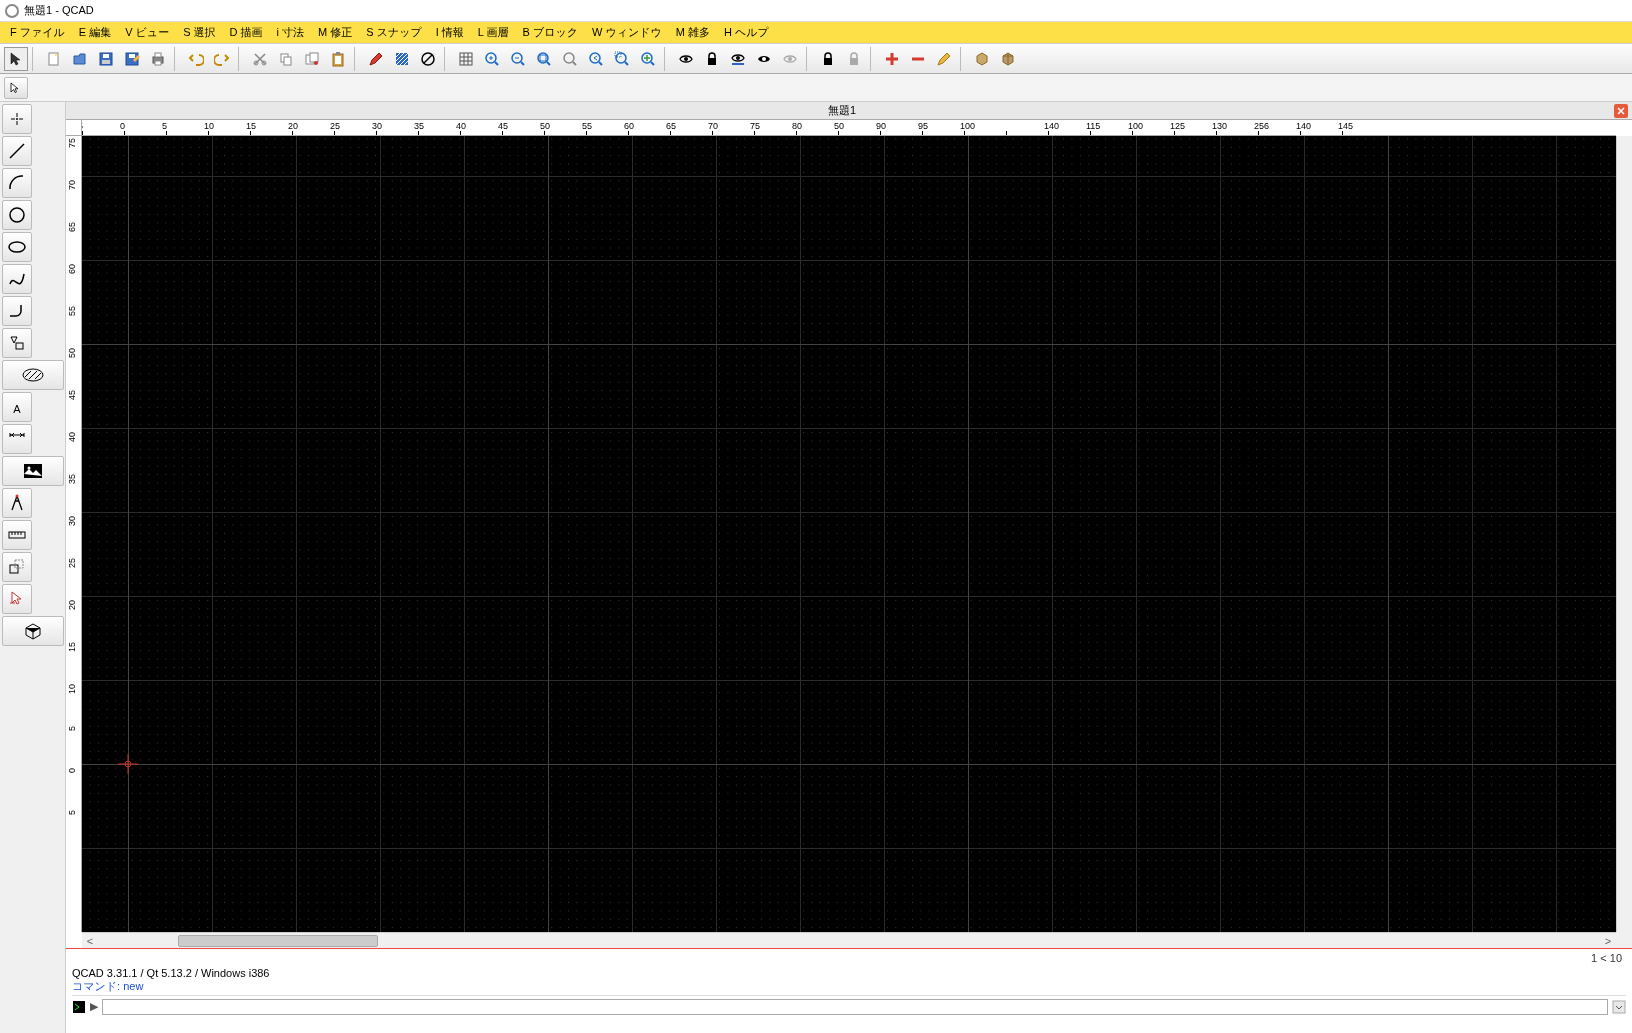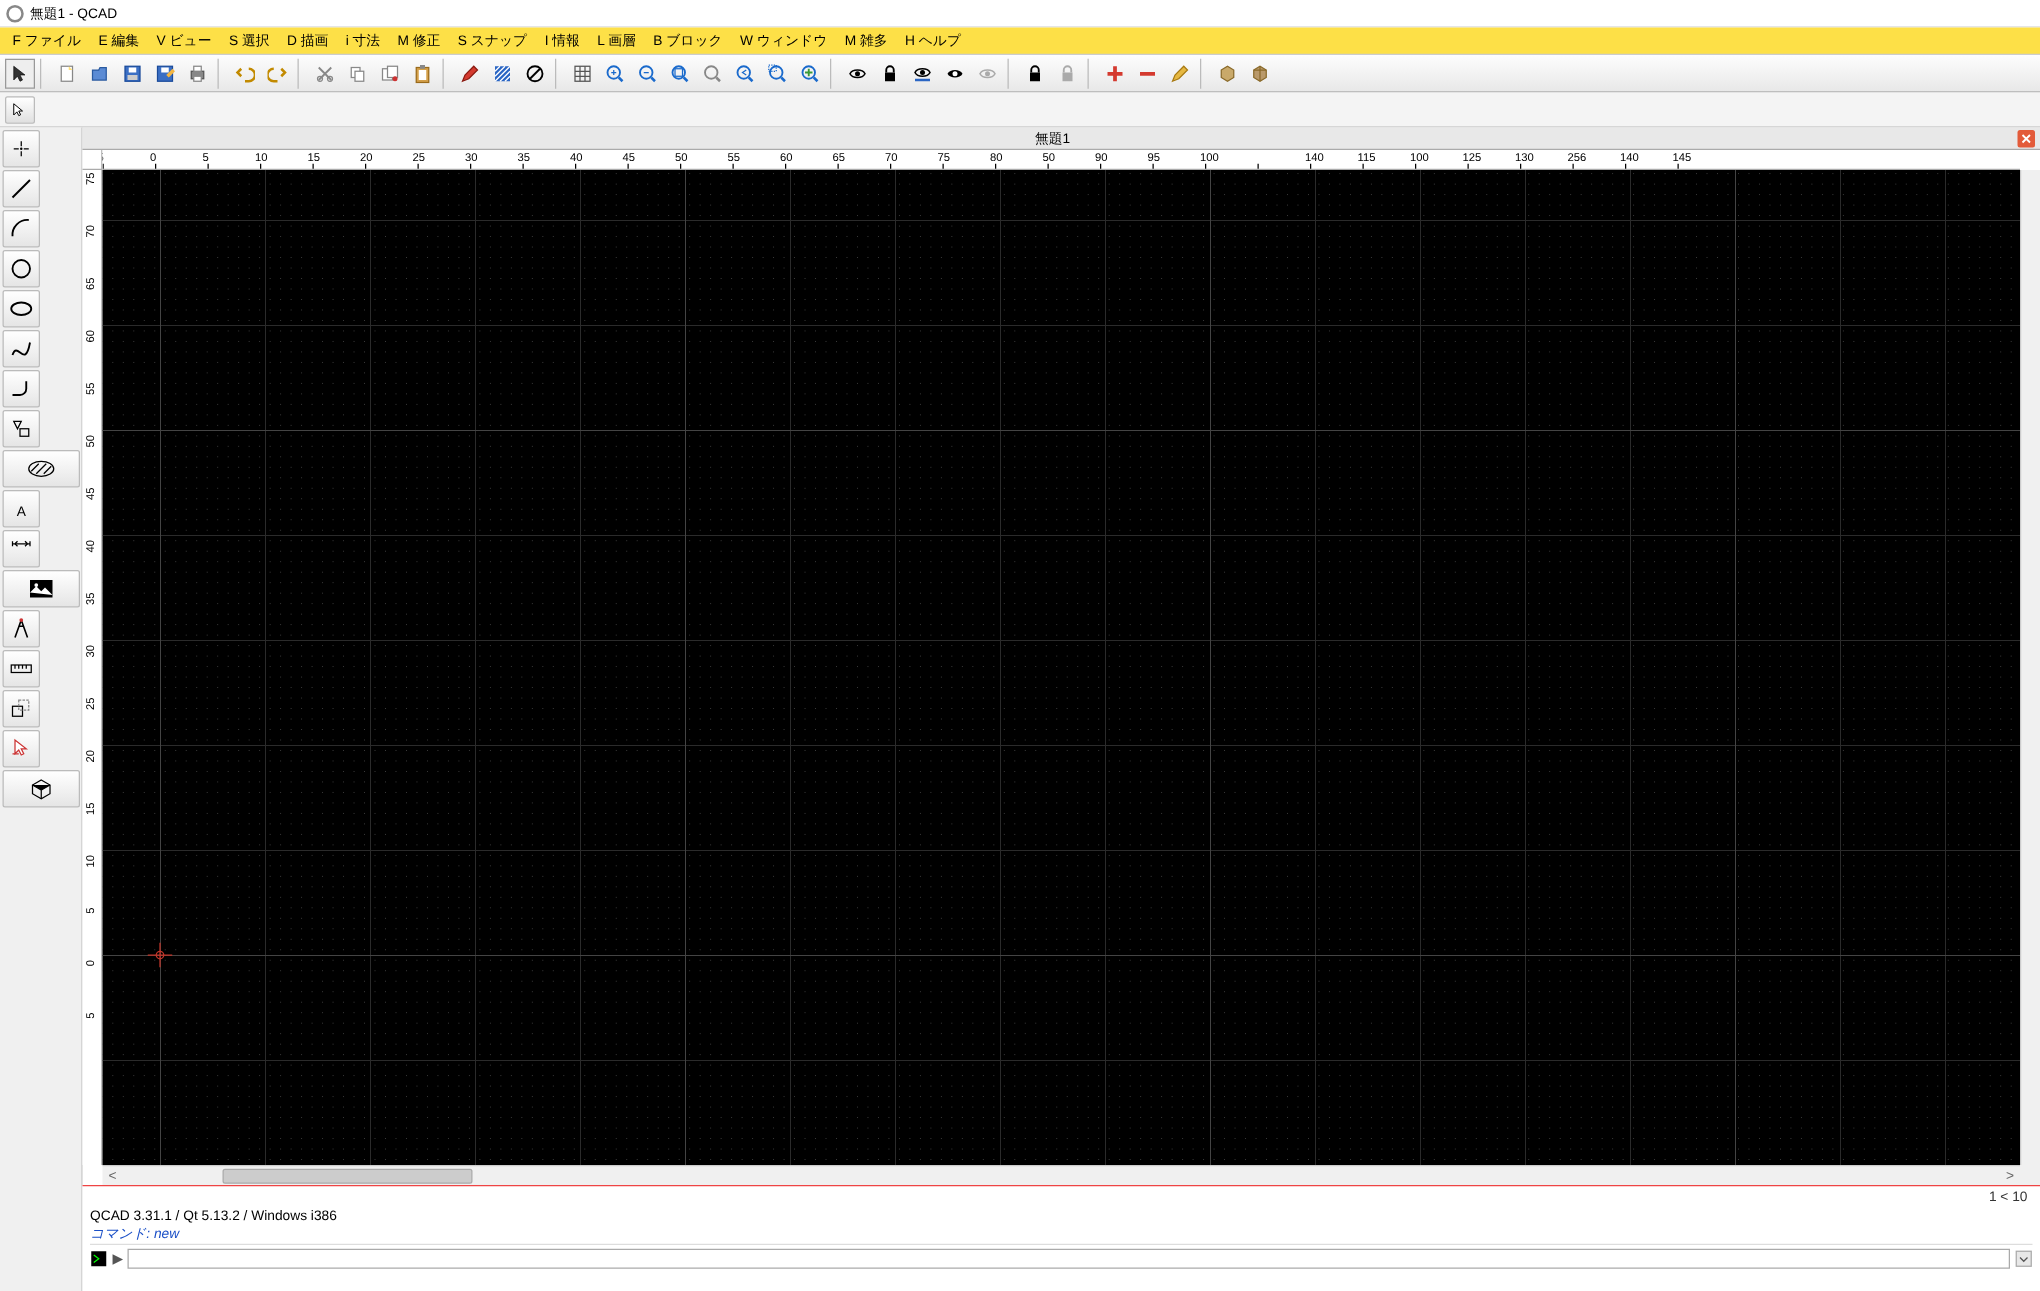--- a/index.html
+++ b/index.html
@@ -30,21 +30,21 @@
 .vscroll { width:16px; background:#f0f0f0; border-left:1px solid #ccc; }
 .hscroll-row { height:16px; display:flex; }
 .hscroll { flex:1; background:#f0f0f0; border-top:1px solid #ccc; display:flex; align-items:center; }
 .hscroll .arrow { width:16px; text-align:center; color:#666; }
 .hscroll .track { flex:1; position:relative; height:12px; }
 .hscroll .thumb { position:absolute; left:80px; width:200px; height:12px; background:#ccc; border:1px solid #aaa; border-radius:2px; }
 .scroll-corner { width:16px; height:16px; background:#f0f0f0; }
 .command-area { border-top:1px solid #ef4444; padding:18px 6px; background:#fff; }
 .cmd-history { min-height:28px; }
 .cmd-line1 { color:#000; }
-.cmd-line2 { color:#1a4fc7; font-style:italic; }
+.cmd-line2 { color:#1a4fc7; }
 .status-info { position:absolute; right:10px; color:#333; }
 .cmd-input-row { height:20px; display:flex; align-items:center; gap:4px; border-top:1px solid #ddd; padding-top:2px; }
 .cmd-input-row input { flex:1; border:1px solid #aaa; height:16px; padding:0 3px; }
 .ruler-tick { position:absolute; font-size:9px; color:#000; }
 .origin-marker { position:absolute; width:20px; height:20px; }
 .grid-dots { position:absolute; inset:0; background-image:
   linear-gradient(#2b2b2b 1px, transparent 1px),
   linear-gradient(90deg,#2b2b2b 1px, transparent 1px),
   radial-gradient(#3d3d3d 0.5px, transparent 0.5px);
   background-size:84px 84px,84px 84px,8.4px 8.4px;

